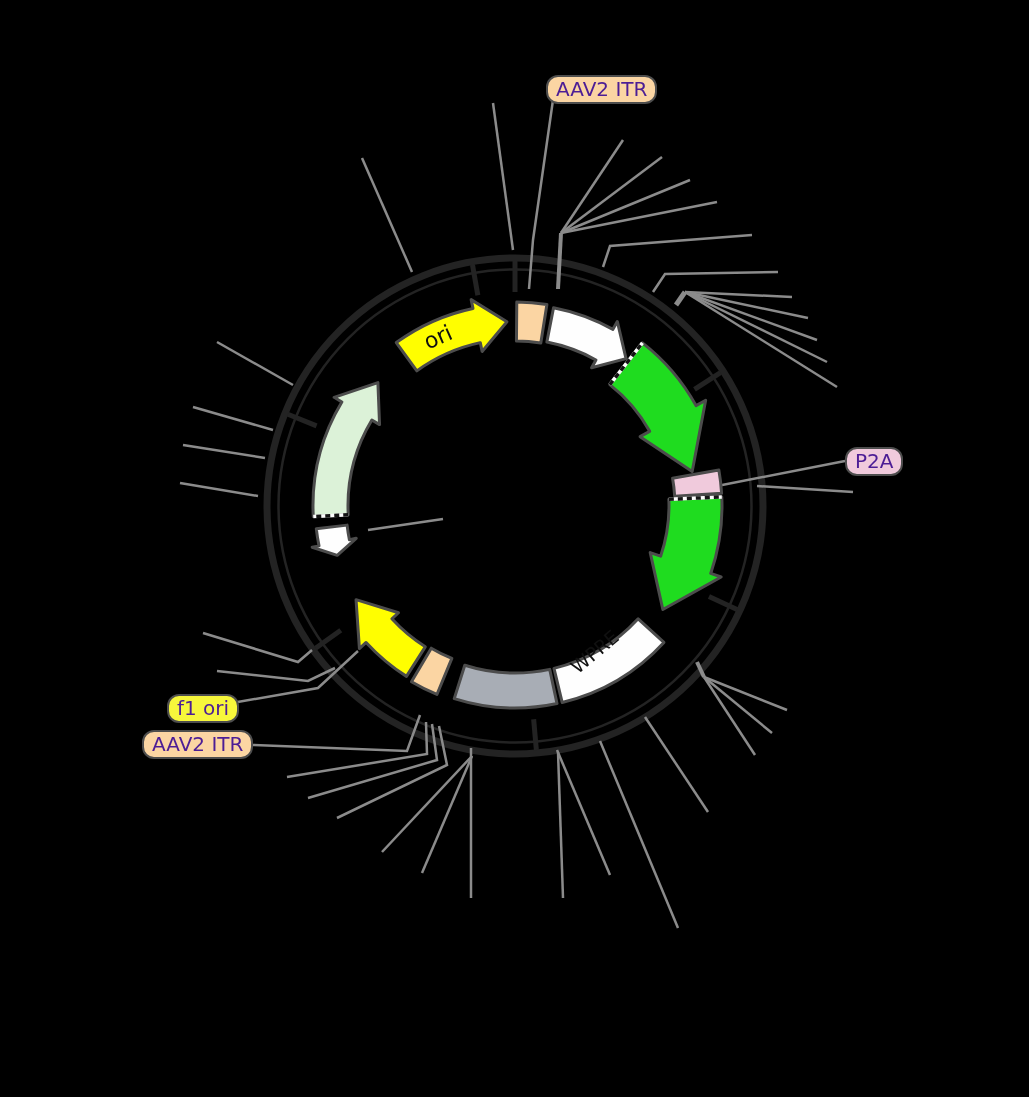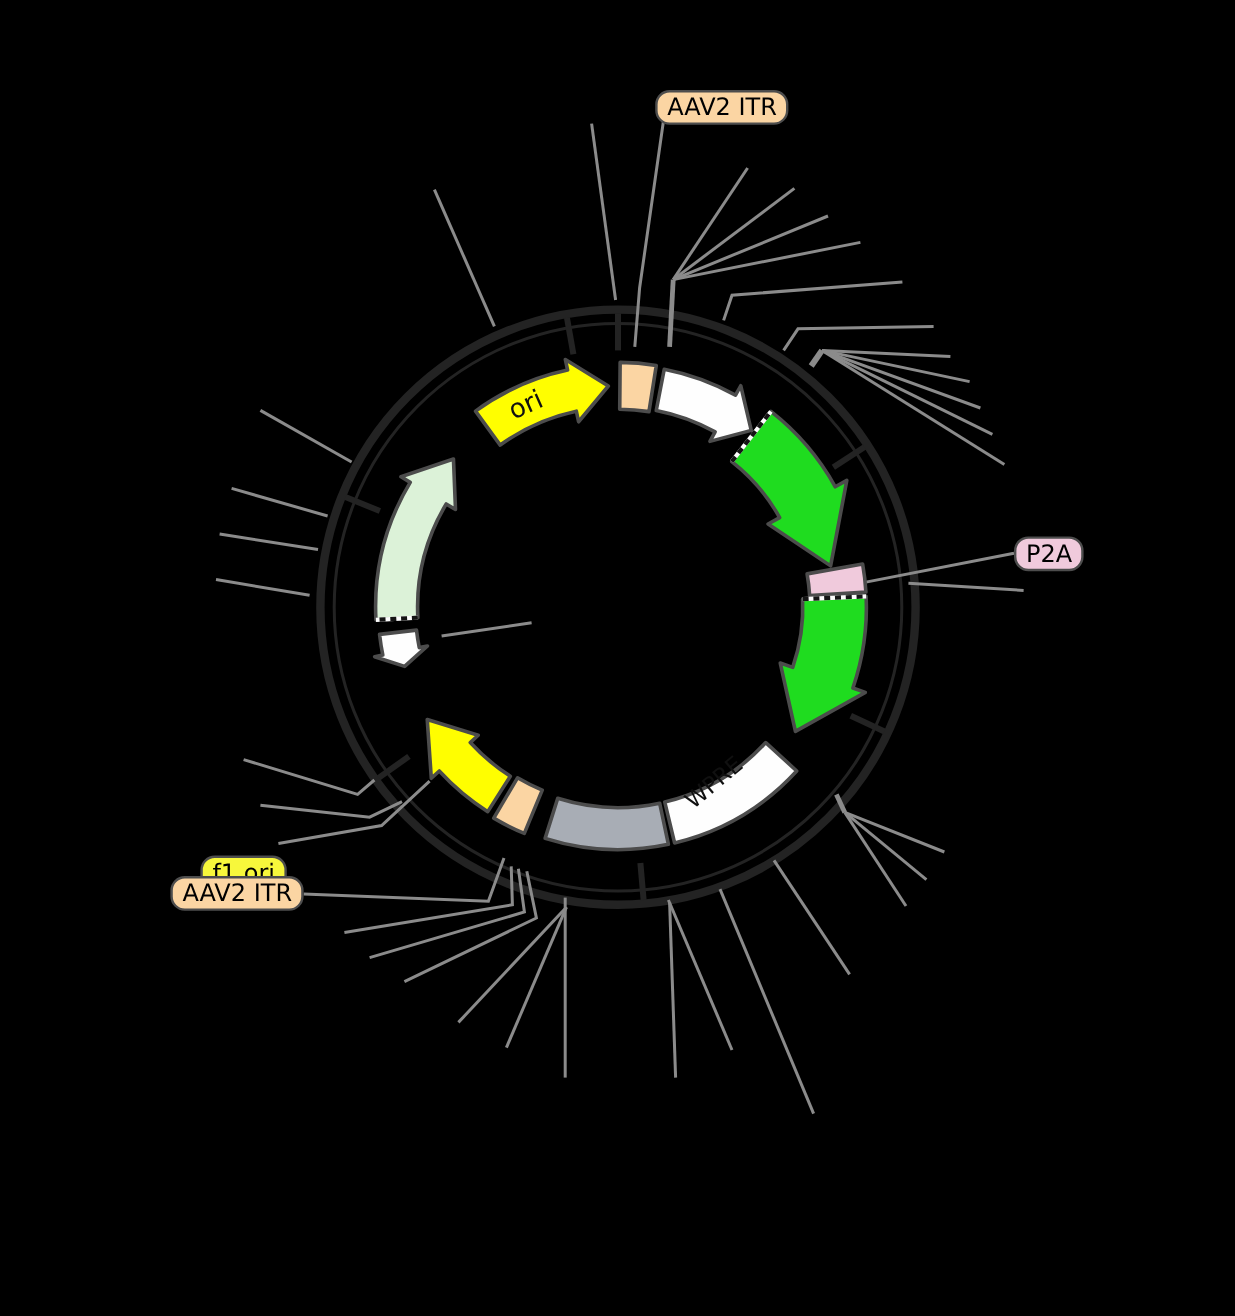--- a/index.html
+++ b/index.html
@@ -1,19 +1,19 @@
 <!DOCTYPE html>
 <html><head>
 <meta charset="utf-8">
 <style>
   html,body{margin:0;padding:0;background:#000;}
   .stage{position:relative;width:1029px;height:1097px;background:#000;overflow:hidden;
          font-family:"DejaVu Sans","Liberation Sans",sans-serif;}
   svg{position:absolute;left:0;top:0;}
-  .pill{position:absolute;font-size:20px;line-height:25px;padding:0 8px;color:#000000;
+  .pill{position:absolute;font-size:20px;line-height:25px;padding:0 8px;color:#4c1d95;
         border:2px solid #4d4d4d;border-radius:12px;white-space:nowrap;
         font-family:"DejaVu Sans","Liberation Sans",sans-serif;}
 </style>
 </head>
 <body>
 
 <div class="stage">
   <svg id="map-svg" width="1029" height="1097" viewBox="0 0 1029 1097">
       <rect x="0" y="0" width="1029" height="1097" fill="#000000"></rect>
       <circle cx="515" cy="506" r="248" fill="none" stroke="#232323" stroke-width="7"></circle>
@@ -82,15 +82,15 @@
       <path d="M663.93,642.47 A202 202 0 0 1 562.16,702.42 L553.99,668.39 A167 167 0 0 0 638.13,618.82 Z" fill="#FEFEFE" stroke="#4c4c4c" stroke-width="3" stroke-linejoin="round"></path>
       <path d="M557.00,703.59 A202 202 0 0 1 454.26,698.65 L464.78,665.27 A167 167 0 0 0 549.72,669.35 Z" fill="#A8ADB5" stroke="#4c4c4c" stroke-width="3" stroke-linejoin="round"></path>
       <path d="M436.93,694.47 A204 204 0 0 1 411.46,681.77 L431.26,648.17 A165 165 0 0 0 451.86,658.44 Z" fill="#FBD5A3" stroke="#4c4c4c" stroke-width="3" stroke-linejoin="round"></path>
       <path d="M406.47,676.37 A202 202 0 0 1 366.07,642.47 L359.43,648.55 L356.03,599.64 L398.51,612.74 L391.87,618.82 A167 167 0 0 0 425.27,646.85 Z" fill="#FFFE00" stroke="#4c4c4c" stroke-width="3" stroke-linejoin="round"></path>
       <path d="M316.29,528.64 A200 200 0 0 0 319.02,545.87 L312.16,547.27 L337.21,555.31 L356.25,538.30 L349.39,539.69 A169 169 0 0 1 347.09,525.13 Z" fill="#FEFEFE" stroke="#4c4c4c" stroke-width="3" stroke-linejoin="round"></path>
       <text transform="translate(441,344) rotate(-24)" text-anchor="middle" font-size="22" fill="#101010" font-family="&quot;DejaVu Sans&quot;,&quot;Liberation Sans&quot;,sans-serif">ori</text>
       <text transform="translate(599,657) rotate(-40)" text-anchor="middle" font-size="19" fill="#101010" font-family="&quot;DejaVu Sans&quot;,&quot;Liberation Sans&quot;,sans-serif">WPRE</text>
     </svg>
   <div class="pill" id="pill-0" style="left: 546px; top: 75px; background: rgb(251, 213, 163);">AAV2 ITR</div>
   <div class="pill" id="pill-1" style="left: 845px; top: 447px; background: rgb(240, 202, 220); text-align: right;">P2A</div>
-  <div class="pill" id="pill-2" style="left: 167px; top: 713px; background: rgb(247, 247, 59);">f1 ori</div>
+  <div class="pill" id="pill-2" style="left: 167px; top: 694px; background: rgb(247, 247, 59);">f1 ori</div>
   <div class="pill" id="pill-3" style="left: 142px; top: 730px; background: rgb(251, 213, 163);">AAV2 ITR</div>
 </div>
 
 </body></html>

